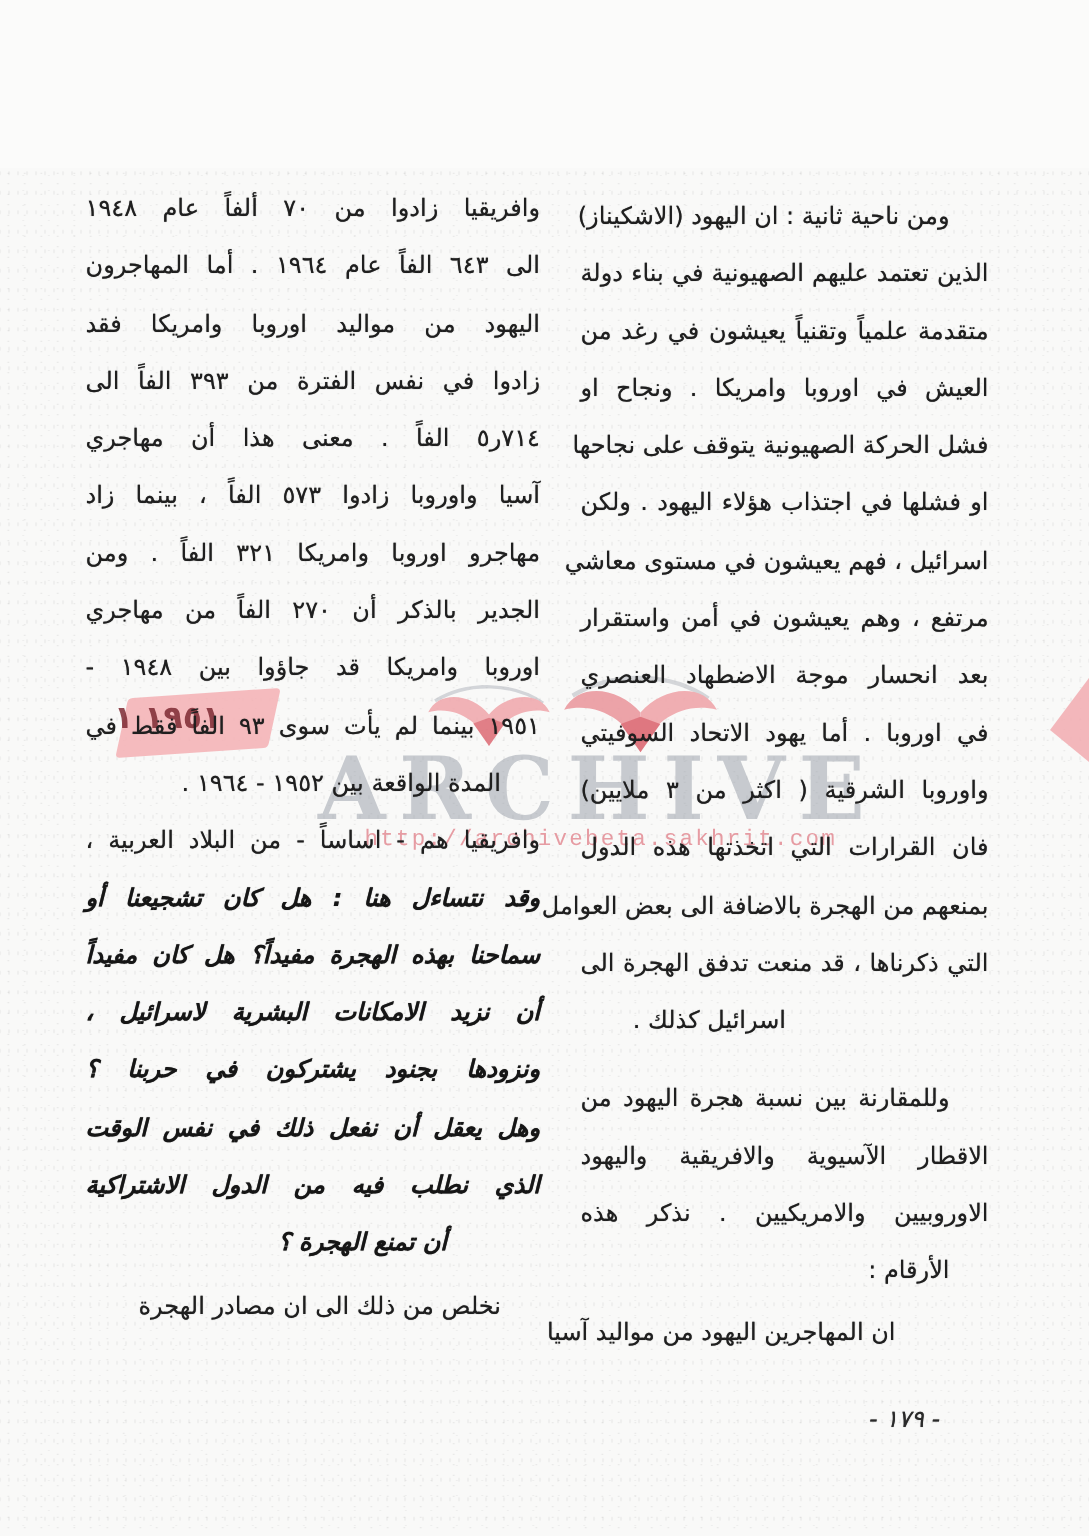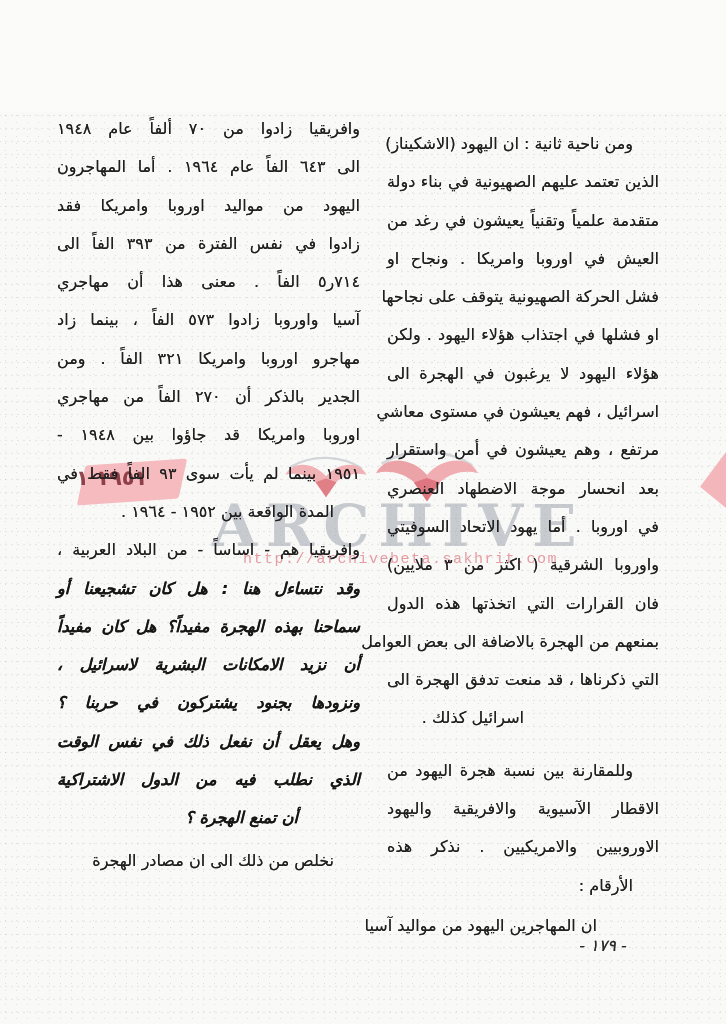--- a/index.html
+++ b/index.html
@@ -57,21 +57,21 @@
     direction:rtl;
   }
 
   
   .col{
     position:absolute;z-index:2;direction:rtl;
     color:#1f1f1f;font-size:16px;
     text-shadow:0 0 .5px rgba(25,25,25,.75);
   }
   .col-right{left:387px;top:125px;width:272px;}
-  .col-left{left:57px;top:110px;width:303px;}
+  .col-left{left:57px;top:120px;width:303px;}
   .line{
     height:38.3px;line-height:38.3px;
     text-align:justify;text-align-last:justify;
     overflow:visible;white-space:nowrap;
   }
   .line.e{text-align:left;text-align-last:right;}
   .line.b{font-weight:bold;color:#161616;font-style:italic;}
   .line.i1{padding-right:26px;}
   .line.i2{padding-right:62px;}
   .line.i3{padding-right:135px;}
@@ -113,21 +113,20 @@
   <div class="wm wm-brand">ARCHIVE</div>
   <div class="wm wm-url">http://archivebeta.sakhrit.com</div>
 
   <div class="col col-right">
       <div class="line i1">ومن ناحية ثانية : ان اليهود (الاشكيناز)</div>
       <div class="line">الذين تعتمد عليهم الصهيونية في بناء دولة</div>
       <div class="line">متقدمة علمياً وتقنياً يعيشون في رغد من</div>
       <div class="line">العيش في اوروبا وامريكا . ونجاح او</div>
       <div class="line">فشل الحركة الصهيونية يتوقف على نجاحها</div>
       <div class="line">او فشلها في اجتذاب هؤلاء اليهود . ولكن</div>
-      <div class="line">هؤلاء اليهود لا يرغبون في الهجرة الى</div>
       <div class="line">اسرائيل ، فهم يعيشون في مستوى معاشي</div>
       <div class="line">مرتفع ، وهم يعيشون في أمن واستقرار</div>
       <div class="line">بعد انحسار موجة الاضطهاد العنصري</div>
       <div class="line">في اوروبا . أما يهود الاتحاد السوفيتي</div>
       <div class="line">واوروبا الشرقية ( اكثر من ٣ ملايين)</div>
       <div class="line">فان القرارات التي اتخذتها هذه الدول</div>
       <div class="line">بمنعهم من الهجرة بالاضافة الى بعض العوامل</div>
       <div class="line">التي ذكرناها ، قد منعت تدفق الهجرة الى</div>
       <div class="line e i3">اسرائيل كذلك .</div>
       <div class="line i1" style="margin-top: 14px;">وللمقارنة بين نسبة هجرة اليهود من</div>

